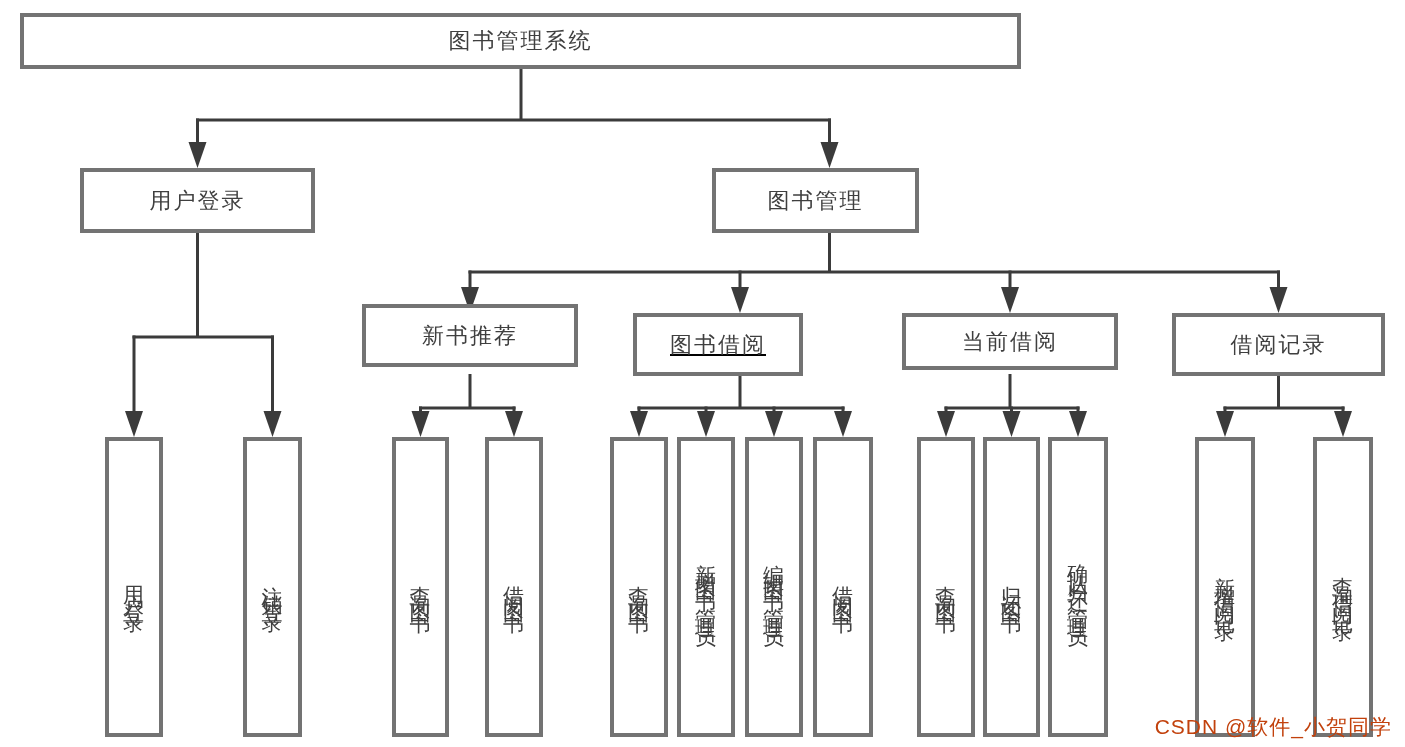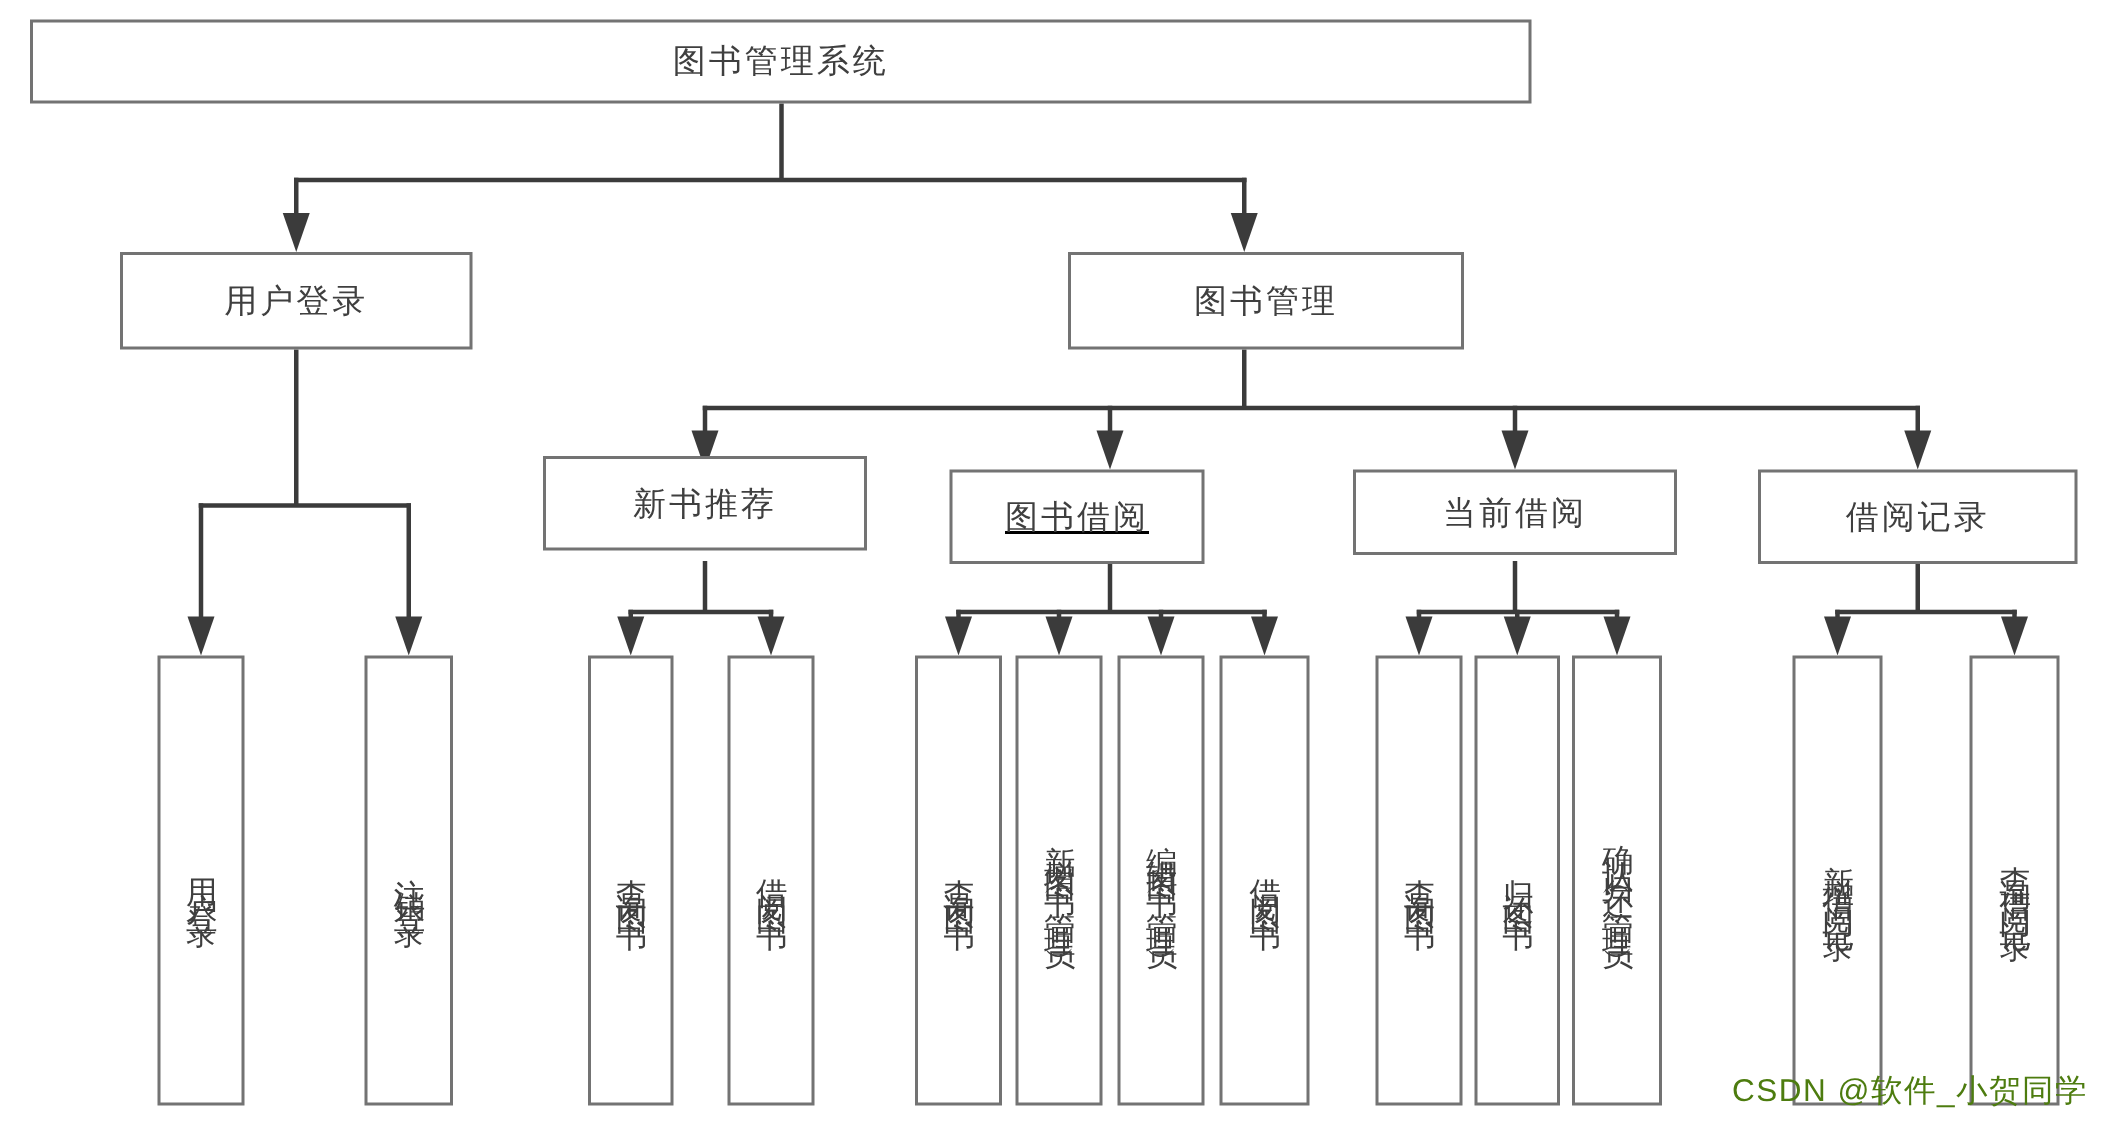--- a/index.html
+++ b/index.html
@@ -14,21 +14,21 @@
   #wires {
     position: absolute;
     left: 0; top: 0;
     width: 1405px; height: 747px;
     pointer-events: none;
   }
   .node {
     position: absolute;
     box-sizing: border-box;
     background: #ffffff;
-    border: 2px solid #737373;
+    border: 4px solid #737373;
     display: flex;
     align-items: center;
     justify-content: center;
   }
   .node .lbl {
     font-size: 22px;
     color: #3f3f3f;
     letter-spacing: 2px;
     white-space: nowrap;
   }
@@ -39,21 +39,21 @@
     letter-spacing: 9px;
     line-height: 1.1;
     color: #3f3f3f;
     white-space: nowrap;
   }
   #watermark {
     position: absolute;
     right: 13px;
     bottom: 6px;
     font-size: 21px;
-    color: #4d7c0f;
+    color: #c2410c;
     letter-spacing: 1px;
     z-index: 10;
     white-space: nowrap;
   }
 </style>
 </head>
 <body>
 
 <div id="stage">
 
@@ -123,21 +123,21 @@
     </g>
   </svg>
 
   <div class="node" style="left:20px; top:13px; width:1001px; height:56px;">
     <span class="lbl">图书管理系统</span>
   </div>
 
   <div class="node" style="left:80px; top:168px; width:235px; height:65px;">
     <span class="lbl">用户登录</span>
   </div>
-  <div class="node" style="left:712px; top:168px; width:264px; height:65px;">
+  <div class="node" style="left:712px; top:168px; width:207px; height:65px;">
     <span class="lbl">图书管理</span>
   </div>
 
   <div class="node" style="left:362px; top:304px; width:216px; height:63px;">
     <span class="lbl">新书推荐</span>
   </div>
   <div class="node" style="left:633px; top:313px; width:170px; height:63px;text-decoration:underline;">
     <span class="lbl">图书借阅</span>
   </div>
   <div class="node" style="left:902px; top:313px; width:216px; height:57px;">

